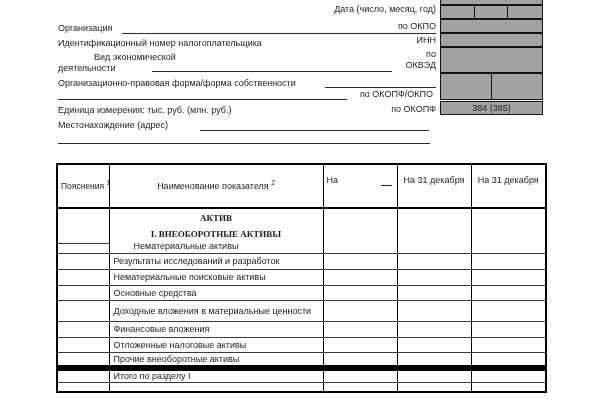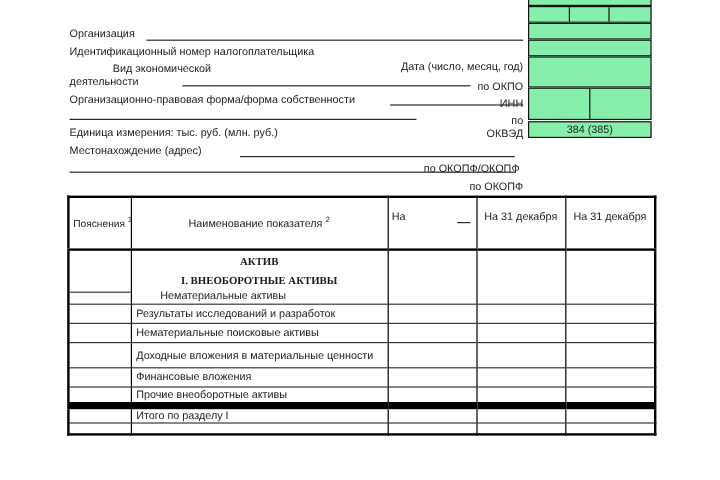--- a/index.html
+++ b/index.html
@@ -2,27 +2,27 @@
 <html><head>
 <meta charset="utf-8">
 <style>
   html,body{margin:0;padding:0;background:#e8e8e8;}
   .page{
     position:relative;width:600px;height:400px;background:#ffffff;
     overflow:hidden;font-family:"Liberation Sans",sans-serif;color:#1c1c1c;
     font-size:9px;
   }
   .abs{position:absolute;white-space:nowrap;}
-  .rt{text-align:right;margin-top:46px;}
+  .rt{text-align:right;}
   
   .ul{position:absolute;height:0;border-bottom:1px solid #2a2a2a;}
   
   .codebox{
     position:absolute;left:440px;width:103px;box-sizing:border-box;
-    border:1.5px solid #141414;background:#86efac;
+    border:1.5px solid #141414;background:#a3a3a3;
   }
   .codebox .vdiv{position:absolute;top:0;bottom:0;border-left:1px solid #141414;}
   .code-val{width:100%;text-align:center;}
   
   .bal-table{
     position:absolute;left:56px;top:163px;width:489px;
     border-collapse:collapse;table-layout:fixed;
     font-size:9px;color:#1c1c1c;
   }
   .bal-table td,.bal-table th{
@@ -75,21 +75,21 @@
   <div class="abs" style="left:58px;top:52px;padding-left:36px;">Вид экономической</div>
   <div class="abs" style="left:58px;top:63px;">деятельности</div>
   <div class="ul" style="left:152px;width:240px;top:71px;"></div>
   <div class="abs rt" style="right:164px;top:49px;">по</div>
   <div class="abs rt" style="right:164px;top:60px;">ОКВЭД</div>
   <div class="codebox" style="top:47px;height:26px;"></div>
 
   <div class="abs" style="left:58px;top:78px;">Организационно-правовая форма/форма собственности</div>
   <div class="ul" style="left:325px;width:111px;top:87px;"></div>
   <div class="ul" style="left:58px;width:289px;top:99px;"></div>
-  <div class="abs rt" style="right:167px;top:89px;">по ОКОПФ/ОКОПФ</div>
+  <div class="abs rt" style="right:167px;top:89px;">по ОКОПФ/ОКПО</div>
   <div class="codebox" style="top:73px;height:27px;">
     <div class="vdiv" style="left:50px;"></div>
   </div>
 
   <div class="abs" style="left:58px;top:105px;">Единица измерения: тыс. руб. (млн. руб.)</div>
   <div class="abs rt" style="right:164px;top:104px;">по ОКОПФ</div>
   <div class="codebox" style="top:101px;height:14px;line-height:13px;">
     <div class="code-val">384 (385)</div>
   </div>
 
@@ -167,30 +167,44 @@
           <td></td>
           <td></td>
       </tr>
       <tr style="height:16px;">
         <td></td>
         <td class="row-label">Нематериальные поисковые активы</td>
         <td></td>
           <td></td>
           <td></td>
       </tr>
+      <tr style="height:15px;">
+        <td></td>
+        <td class="row-label">Основные средства</td>
+        <td></td>
+          <td></td>
+          <td></td>
+      </tr>
       <tr style="height:21px;">
         <td></td>
         <td class="row-label" style="white-space:normal;">Доходные вложения в материальные ценности</td>
         <td></td>
           <td></td>
           <td></td>
       </tr>
       <tr style="height:16px;margin-left:48px;">
         <td></td>
         <td class="row-label">Финансовые вложения</td>
+        <td></td>
+          <td></td>
+          <td></td>
+      </tr>
+      <tr style="height:15px;">
+        <td></td>
+        <td class="row-label">Отложенные налоговые активы</td>
         <td></td>
           <td></td>
           <td></td>
       </tr>
       <tr style="height:16px;">
         <td></td>
         <td class="row-label">Прочие внеоборотные активы</td>
         <td></td>
           <td></td>
           <td></td>

